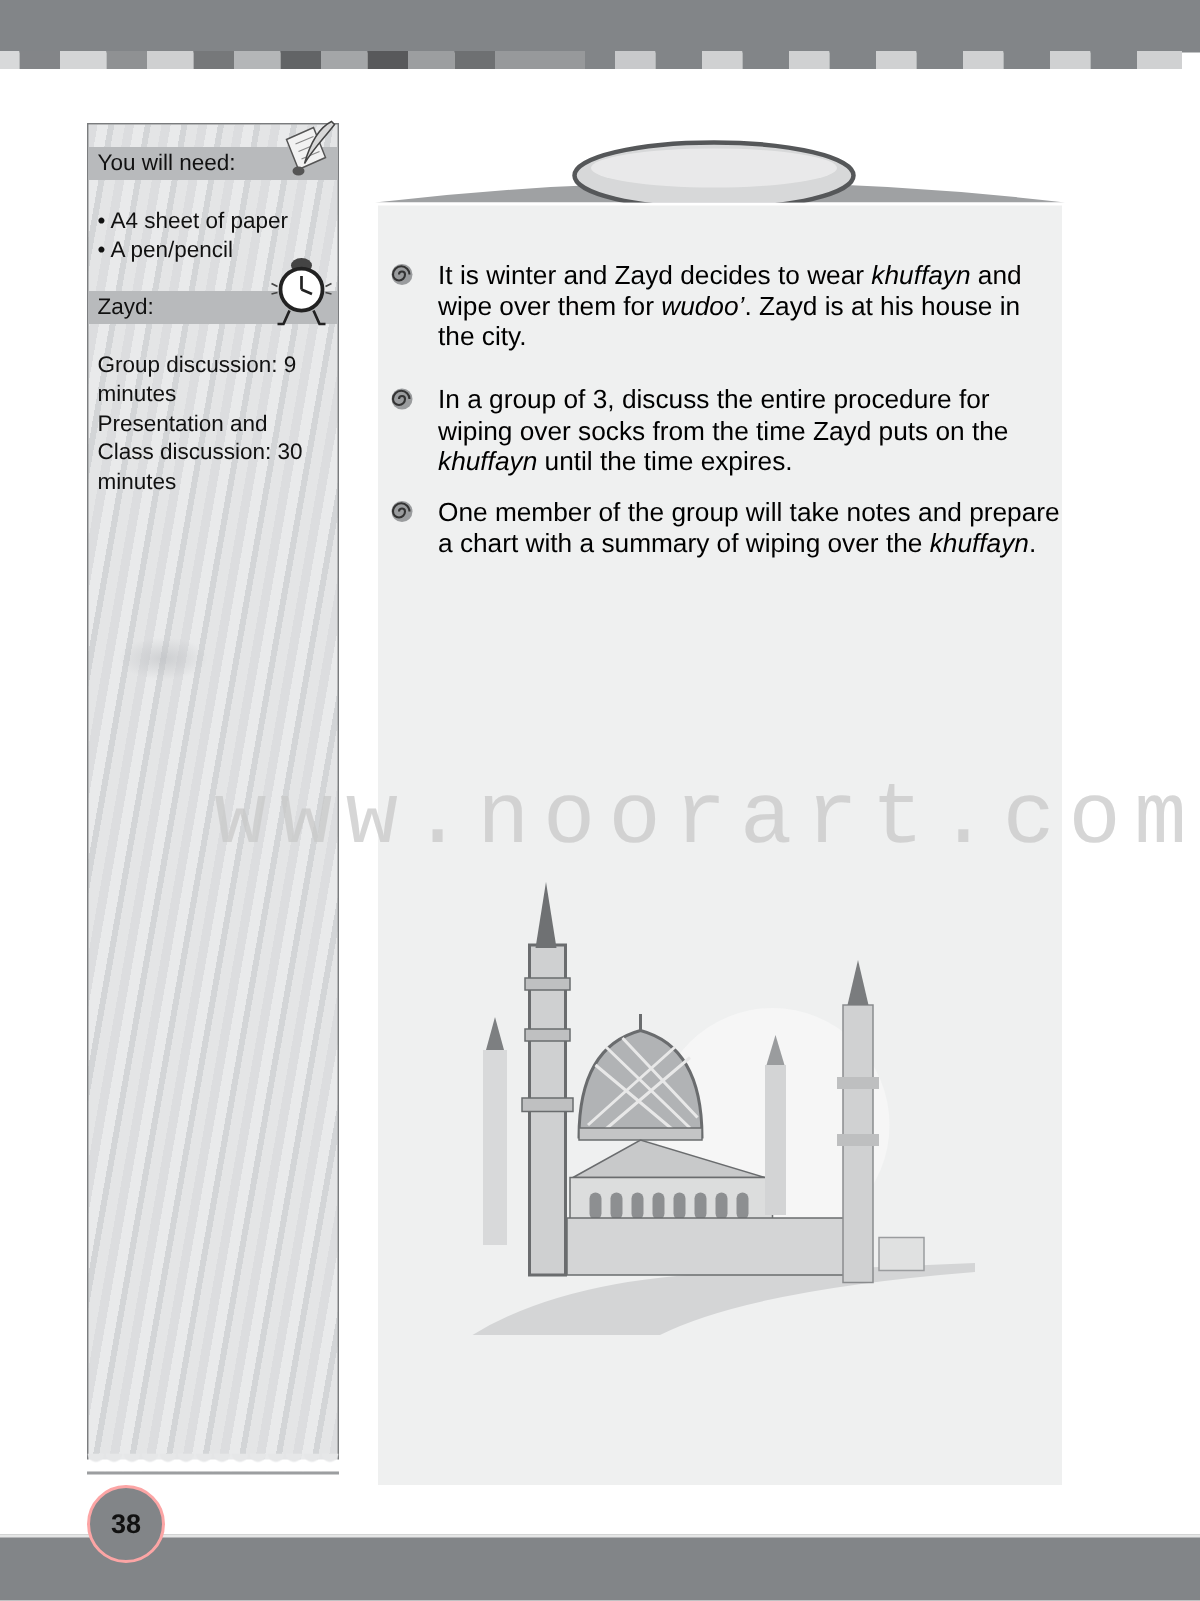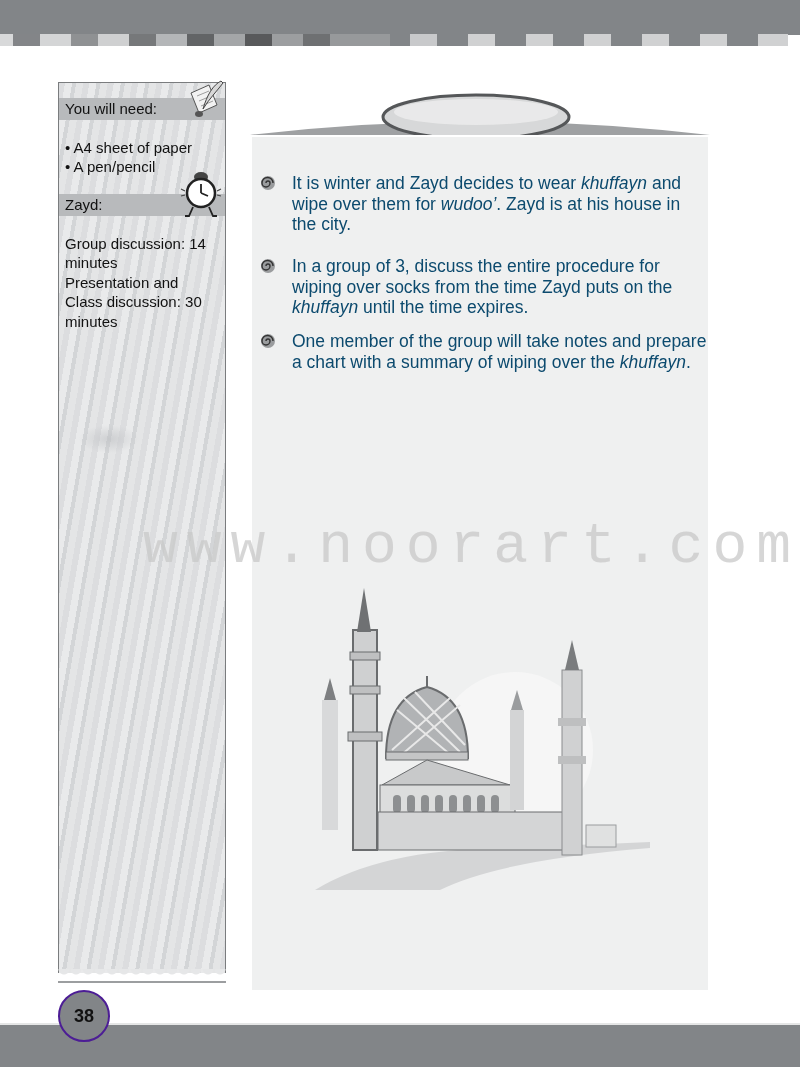--- a/index.html
+++ b/index.html
@@ -19,26 +19,26 @@
     border-bottom:2px solid #9c9ea0; }
   .side-band { position:absolute; left:0; width:166px; height:22px; background:#b8babc; }
   .side-label { position:absolute; left:6px; font-size:15px; color:#111; }
   .side-text { position:absolute; left:6px; font-size:15px; line-height:19.5px; color:#111; }
   .quill-icon, .clock-icon { position:absolute; }
   .activity-header { position:absolute; left:250px; top:90px; width:460px; height:45px; }
   .header-arch { position:absolute; left:0; top:0; width:460px; height:45px; }
   .content-panel { position:absolute; left:252px; top:137px; width:456px; height:853px; background:#eff0f0; }
   .bullet { position:absolute; left:8px; width:440px; }
   .bullet-icon { position:absolute; left:0; top:2px; width:16px; height:16px; }
-  .bullet-text { position:absolute; left:32px; width:415px; font-size:17.5px; line-height:20.5px; color:#0c4a6e; }
+  .bullet-text { position:absolute; left:32px; width:415px; font-size:17.5px; line-height:20.5px; color:#000000; }
   .bullet-text em { font-style:italic; }
   .watermark { position:absolute; left:0; top:514px; width:800px; font-family:"Liberation Mono", monospace; font-size:58px; letter-spacing:9px; color:rgba(200,200,200,0.75); white-space:nowrap; text-align:right; }
   .mosque { position:absolute; left:300px; top:580px; width:360px; height:320px; }
   .footer-bar { position:absolute; left:0; top:1023px; width:800px; height:44px; background:#828588; border-top:2px solid #e5e6e6; }
-  .page-badge { position:absolute; left:58px; top:990px; width:48px; height:48px; border-radius:50%; background:#828588; border:2px solid #4c1d95; display:flex; align-items:center; justify-content:center; font-weight:bold; font-size:18px; color:#111; }
+  .page-badge { position:absolute; left:58px; top:990px; width:48px; height:48px; border-radius:50%; background:#828588; border:2px solid #fca5a5; display:flex; align-items:center; justify-content:center; font-weight:bold; font-size:18px; color:#111; }
 </style>
 </head>
 <body>
 
 <div class="top-bar"></div>
 <div class="checker">
   <span style="width:13px;background:#d8d9da"></span>
     <span style="width:27px;background:#838588"></span>
   <span style="width:31px;background:#d4d5d6"></span>
     <span style="width:27px;background:#8f9193"></span>
@@ -80,21 +80,21 @@
   <div class="side-text" style="top:74px">• A pen/pencil</div>
   <div class="side-band" style="top:111px"></div>
   <div class="side-label" style="top:113px">Zayd:</div>
   <svg class="clock-icon" style="left:118px;top:86px" width="48" height="52" viewBox="0 0 48 52">
     <ellipse cx="24" cy="8" rx="7" ry="5" fill="#444"></ellipse>
     <circle cx="24" cy="24" r="14" fill="#fff" stroke="#222" stroke-width="2.5"></circle>
     <path d="M24 24 L24 15 M24 24 L31 27" stroke="#222" stroke-width="1.8"></path>
     <path d="M16 38 L12 47 L8 47 M32 38 L36 47 L40 47" stroke="#222" stroke-width="1.8" fill="none"></path>
     <path d="M4 20 L8 22 M4 27 L8 26 M44 20 L40 22 M44 27 L40 26" stroke="#444" stroke-width="1.2"></path>
   </svg>
-  <div class="side-text" style="top:151px">Group discussion: 14</div>
+  <div class="side-text" style="top:151px">Group discussion: 9</div>
   <div class="side-text" style="top:170px">minutes</div>
   <div class="side-text" style="top:190px">Presentation and</div>
   <div class="side-text" style="top:209px">Class discussion: 30</div>
   <div class="side-text" style="top:229px">minutes</div>
 </div>
 
 <div class="activity-header">
   <svg class="header-arch" viewBox="0 0 460 45" width="460" height="45">
     <path d="M0 45 Q 230 18 460 45 Z" fill="#9fa1a3"></path>
     <ellipse cx="226" cy="27" rx="93" ry="22" fill="#d7d8d9" stroke="#555759" stroke-width="3"></ellipse>

